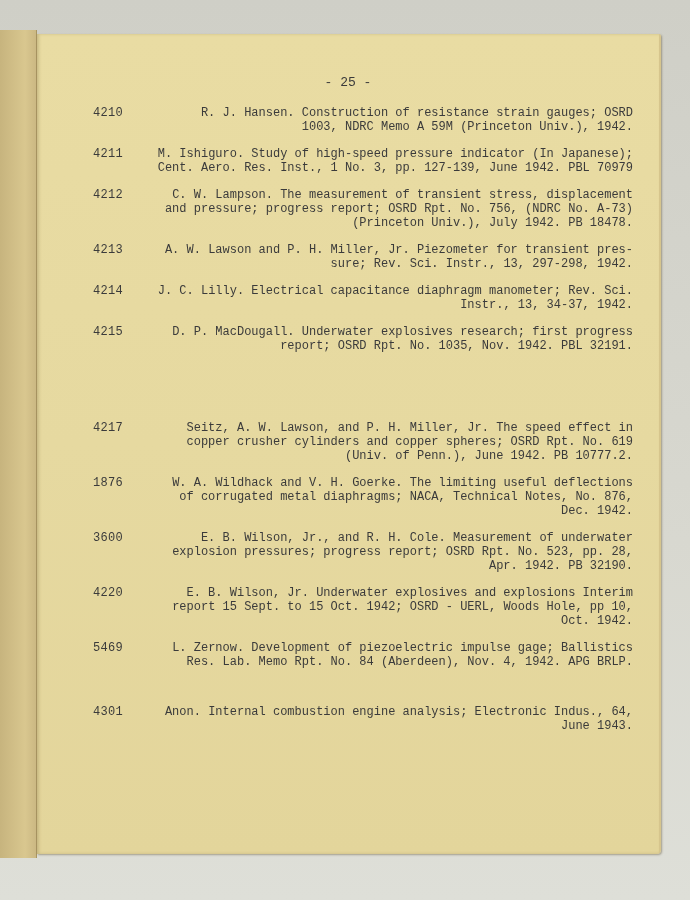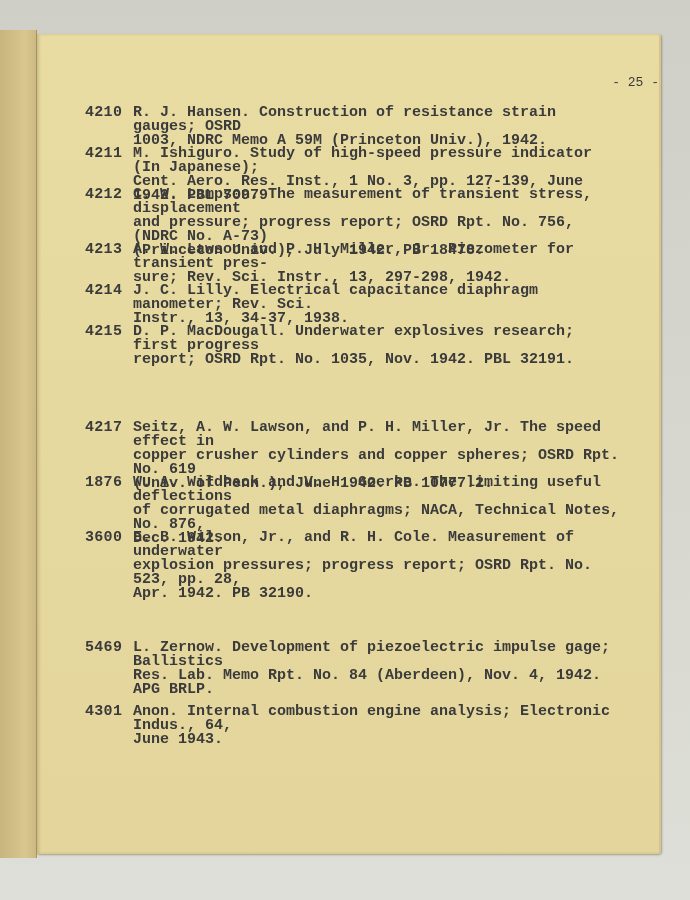--- a/index.html
+++ b/index.html
@@ -16,30 +16,29 @@
   }
   .page {
     position:absolute; left:37px; top:34px; width:622px; height:820px;
     background: linear-gradient(180deg,#e9dca3 0%,#e6d9a0 50%,#e3d59b 100%);
     box-shadow: 1px 1px 2px rgba(90,80,50,0.45), inset 2px 0 3px rgba(120,100,50,0.25);
     border-right:2px solid #d6c58d;
     border-radius: 0 2px 4px 0;
   }
   .page-number {
     position:absolute; top:41px; left:0; width:100%;
-    text-align:right; font-size:13px; color:#3a3a3a;
+    text-align:center; font-size:13px; color:#3a3a3a;
   }
   .entry {
-    position:absolute; left:48px; width:540px;
-    font-size:15px; line-height:14px; color:#3b3b3b;
+    position:absolute; left:56px; width:540px;
+    font-size:12px; line-height:14px; color:#3b3b3b;
     display:flex;
-    font-weight:bold;
   }
   .entry .num { width:48px; flex:none; letter-spacing:0.3px; }
-  .entry .text { flex:1; white-space:pre-line; }
+  .entry .text { flex:1; white-space:pre-line;text-align:right; }
 </style>
 </head>
 <body>
 
 <div class="left-page"></div>
 
 <div class="page">
   <div class="page-number">- 25 -</div>
 
   <div class="entry" style="top:72px">
@@ -59,21 +58,21 @@
 (Princeton Univ.), July 1942.  PB 18478.</span>
   </div>
   <div class="entry" style="top:209px">
     <span class="num">4213</span>
     <span class="text">A. W. Lawson and P. H. Miller, Jr.  Piezometer for transient pres-
 sure; Rev. Sci. Instr., 13, 297-298, 1942.</span>
   </div>
   <div class="entry" style="top:250px">
     <span class="num">4214</span>
     <span class="text">J. C. Lilly.  Electrical capacitance diaphragm manometer; Rev. Sci.
-Instr., 13, 34-37, 1938.</span>
+Instr., 13, 34-37, 1942.</span>
   </div>
   <div class="entry" style="top:291px">
     <span class="num">4215</span>
     <span class="text">D. P. MacDougall.  Underwater explosives research; first progress
 report; OSRD Rpt. No. 1035, Nov. 1942.  PBL 32191.</span>
   </div>
   <div class="entry" style="top:387px">
     <span class="num">4217</span>
     <span class="text">Seitz, A. W. Lawson, and P. H. Miller, Jr.  The speed effect in
 copper crusher cylinders and copper spheres; OSRD Rpt. No. 619
@@ -84,20 +83,26 @@
     <span class="text">W. A. Wildhack and V. H. Goerke.  The limiting useful deflections
 of corrugated metal diaphragms; NACA, Technical Notes, No. 876,
 Dec. 1942.</span>
   </div>
   <div class="entry" style="top:497px">
     <span class="num">3600</span>
     <span class="text">E. B. Wilson, Jr., and R. H. Cole.  Measurement of underwater
 explosion pressures; progress report; OSRD Rpt. No. 523, pp. 28,
 Apr. 1942.  PB 32190.</span>
   </div>
+  <div class="entry" style="top:552px">
+    <span class="num">4220</span>
+    <span class="text">E. B. Wilson, Jr.  Underwater explosives and explosions Interim
+report 15 Sept. to 15 Oct. 1942; OSRD - UERL, Woods Hole, pp 10,
+Oct. 1942.</span>
+  </div>
   <div class="entry" style="top:607px">
     <span class="num">5469</span>
     <span class="text">L. Zernow.  Development of piezoelectric impulse gage; Ballistics
 Res. Lab. Memo Rpt. No. 84 (Aberdeen), Nov. 4, 1942.  APG BRLP.</span>
   </div>
   <div class="entry" style="top:671px">
     <span class="num">4301</span>
     <span class="text">Anon.  Internal combustion engine analysis; Electronic Indus., 64,
 June 1943.</span>
   </div>

